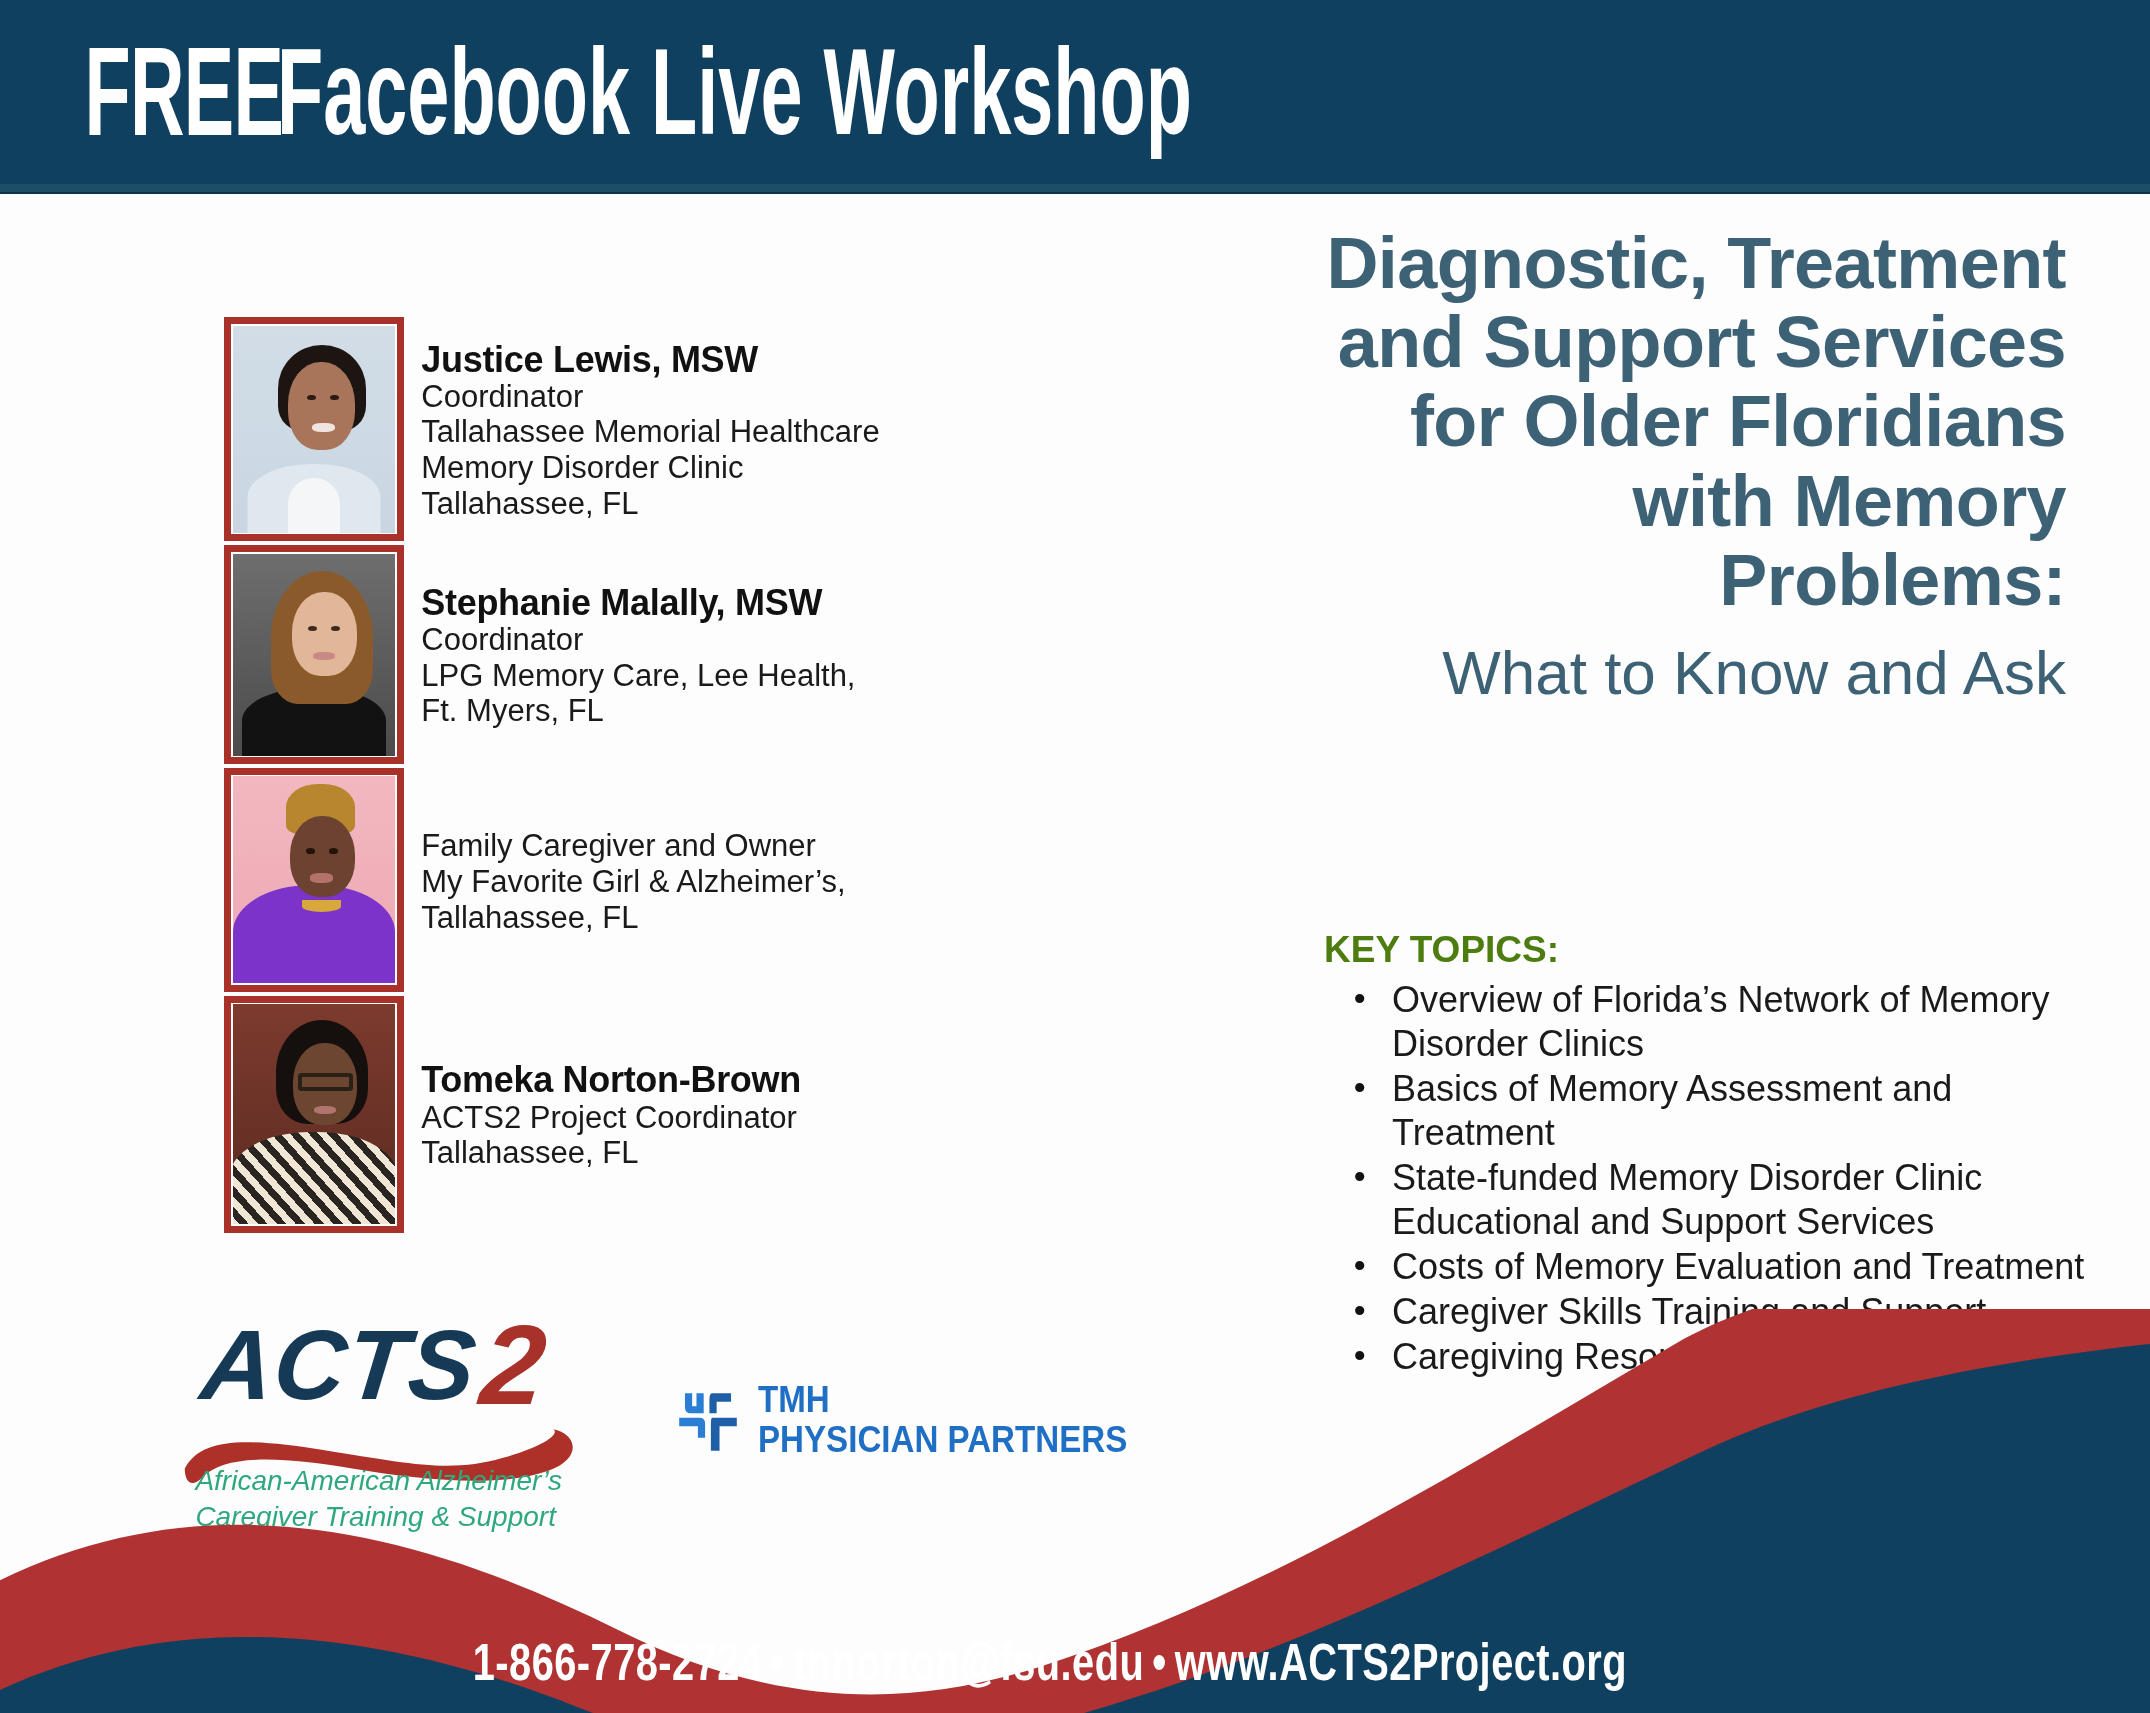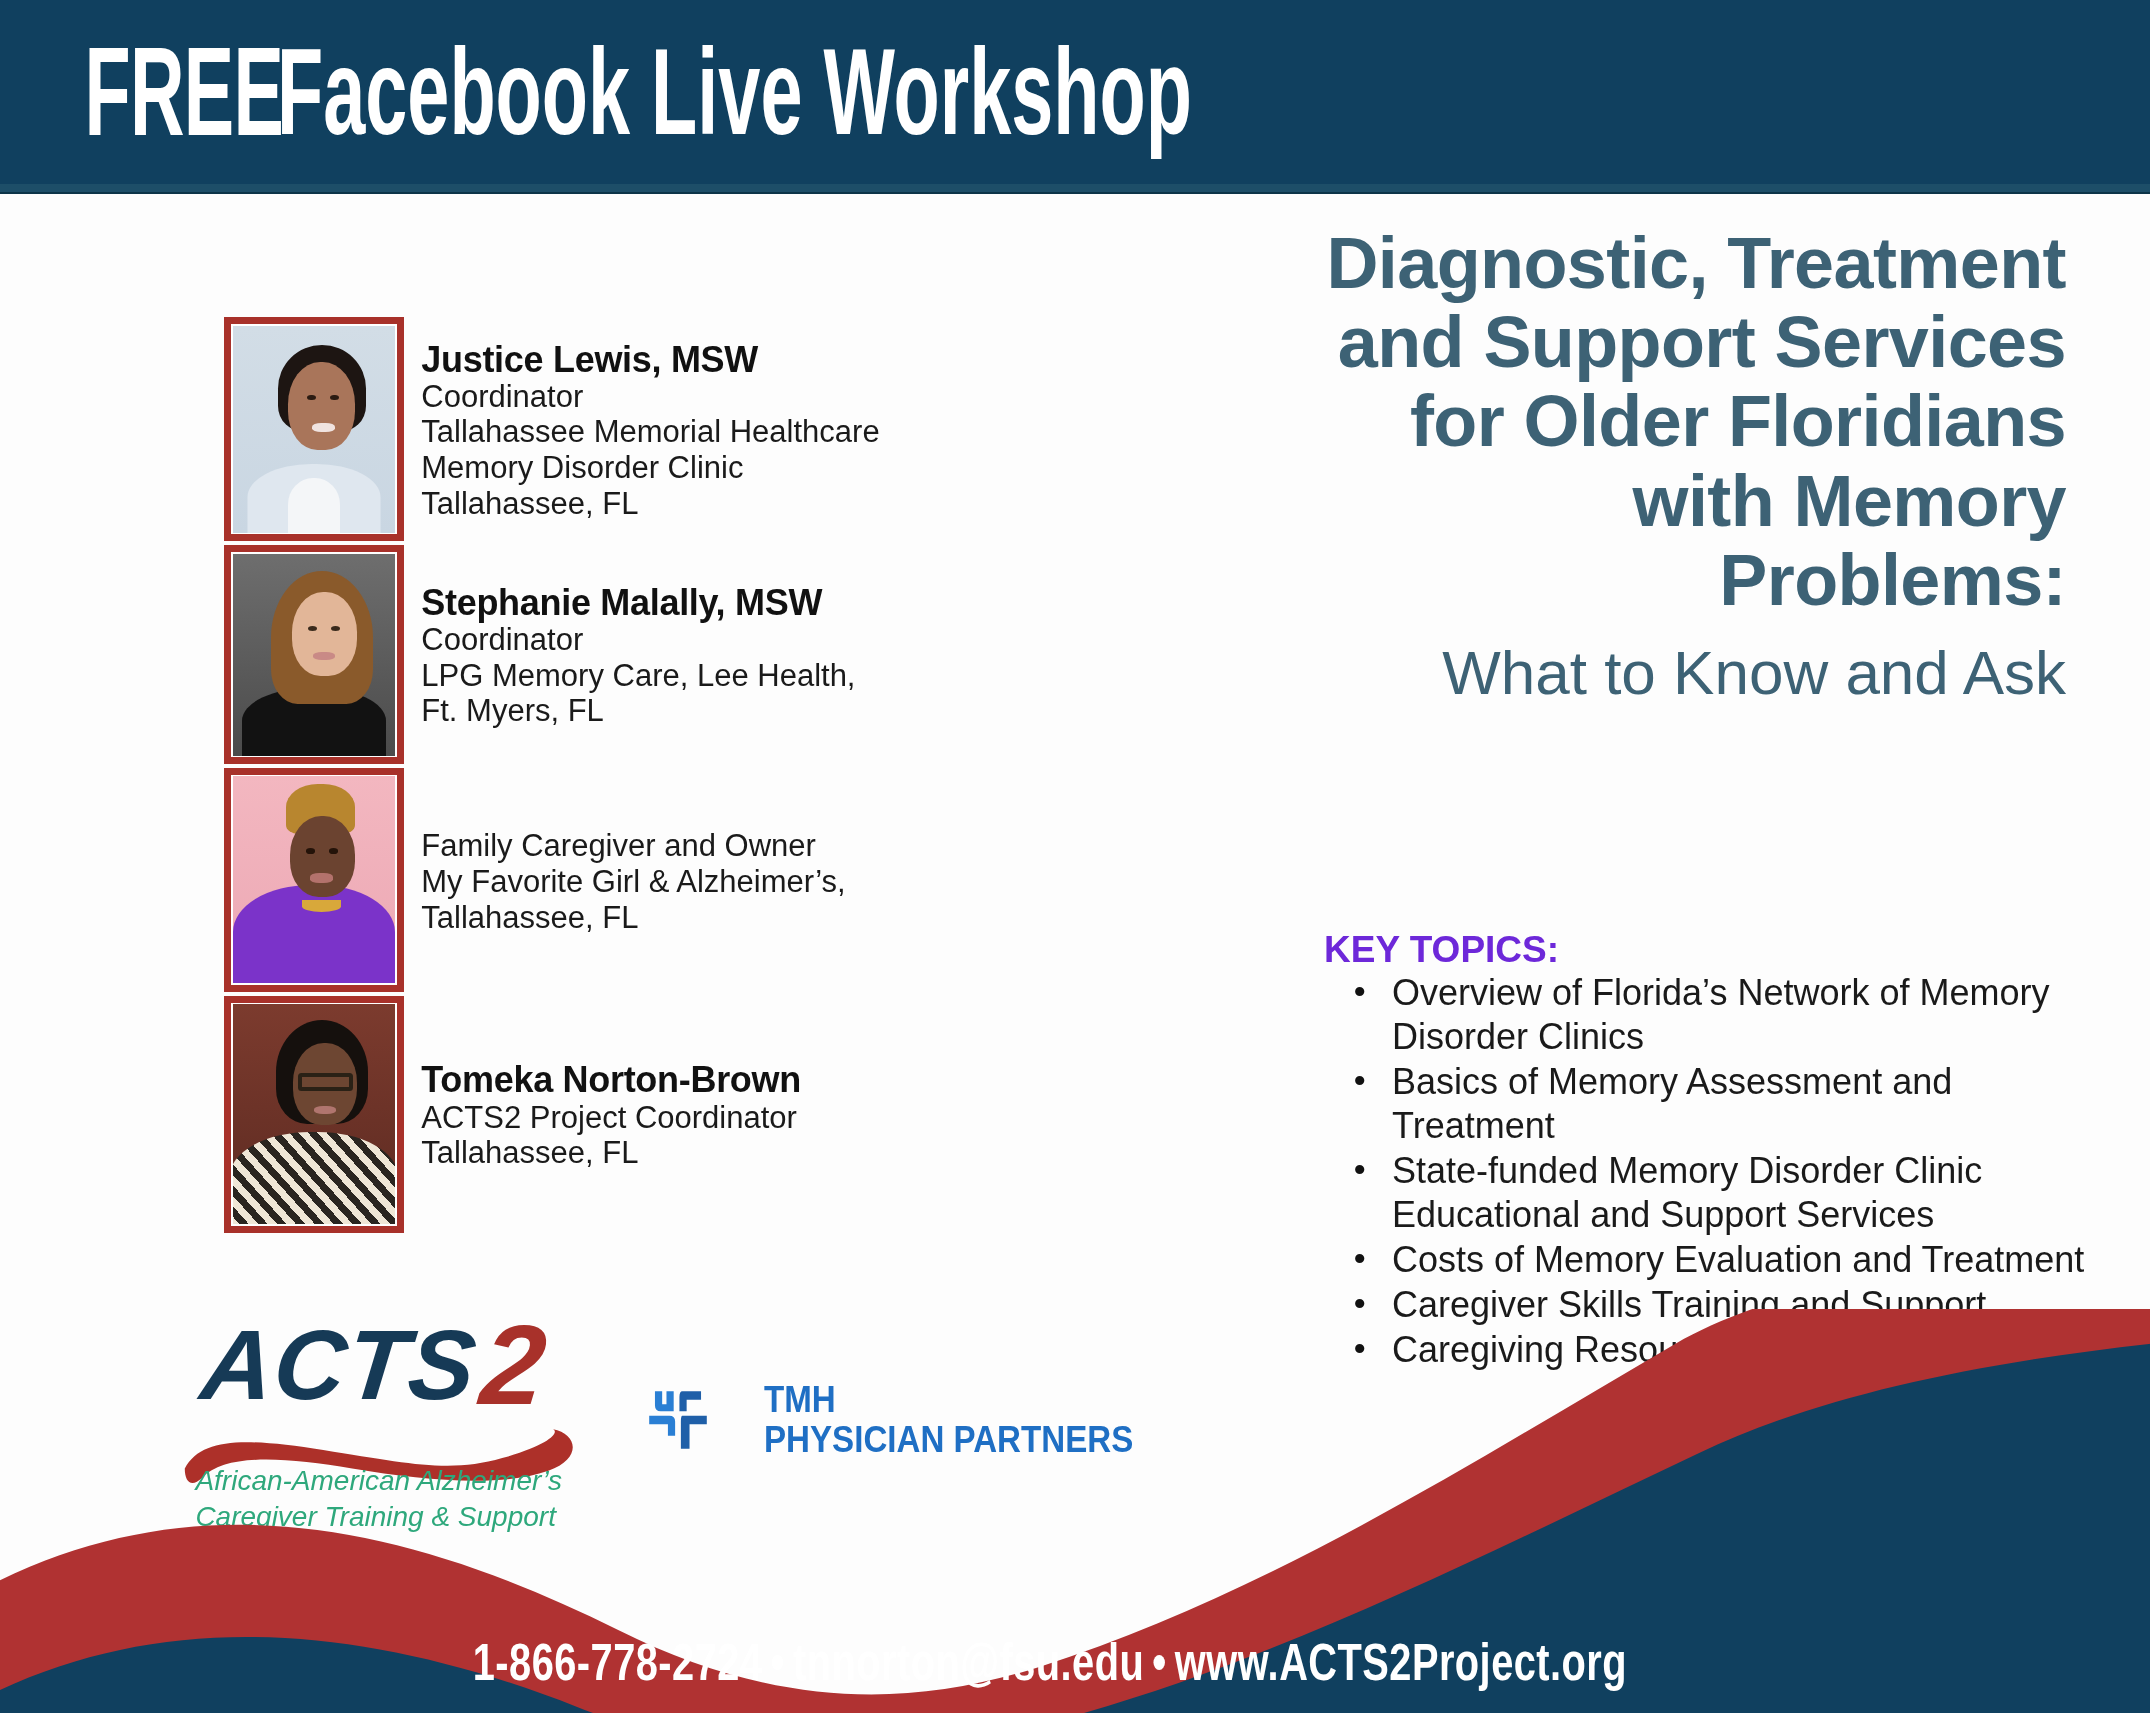--- a/index.html
+++ b/index.html
@@ -168,22 +168,23 @@
   
   .key-topics {
     position: absolute;
     left: 1324px;
     top: 929px;
     width: 786px;
   }
   .kt-heading {
     font-size: 37px;
     font-weight: bold;
-    color: #6d28d9;
+    color: #4d7c0f;
     letter-spacing: 0px;
+    margin-bottom: 7px;
   }
   .kt-item {
     display: flex;
     align-items: flex-start;
     margin-bottom: 1.2px;
   }
   .kt-bullet {
     flex: 0 0 68px;
     font-size: 34px;
     line-height: 1.22;
@@ -239,25 +240,24 @@
     font-size: 28px;
     font-style: italic;
     color: #2ea87c;
     line-height: 1.28;
     font-weight: 500;
   }
 
   
   .tmh-logo {
     position: absolute;
-    left: 642px;
+    left: 672px;
     top: 1382px;
     display: flex;
-    align-items: center;
-    gap: 36px;
+    align-items: flex-end;
   }
   .tmh-mark {
     width: 72px;
     height: 72px;
     margin-right: 14px;
     flex: 0 0 72px;
   }
   .tmh-words { line-height: 1.0; }
   .tmh-top {
     font-size: 36px;

